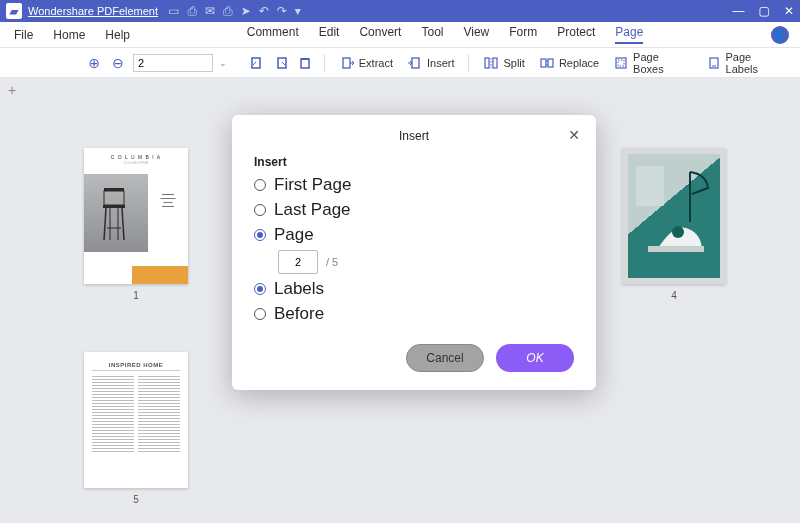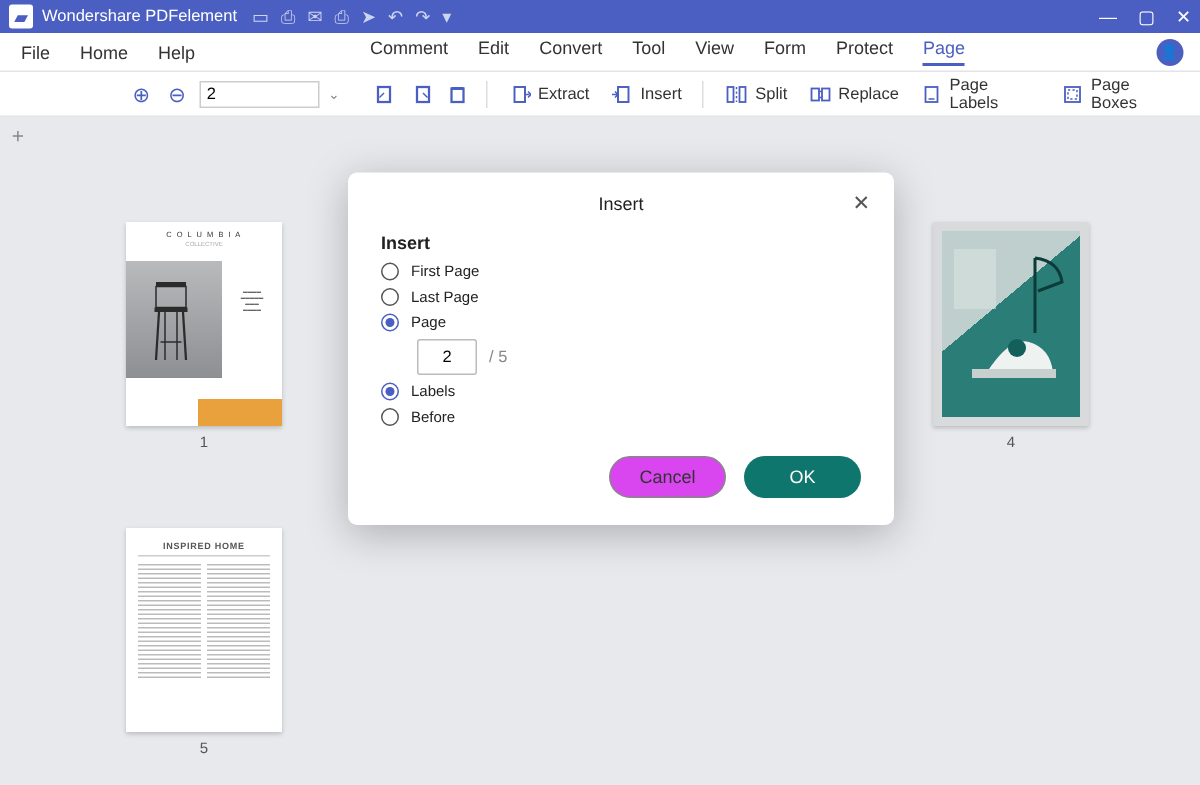--- a/index.html
+++ b/index.html
@@ -1,20 +1,20 @@
 <!DOCTYPE html>
 <html><head>
 <meta charset="utf-8">
 <style>
 * { box-sizing: border-box; margin: 0; padding: 0; font-family: -apple-system, "Segoe UI", Arial, sans-serif; }
 body { width: 800px; height: 523px; background: #e8e9ed; overflow: hidden; position: relative; }
 
 .titlebar { height: 22px; background: #4a5fc1; display: flex; align-items: center; color: #fff; font-size: 11px; padding: 0 6px; }
 .titlebar .logo { width: 16px; height: 16px; background: #fff; margin-right: 6px; display: flex; align-items: center; justify-content: center; color: #4a5fc1; font-weight: bold; font-size: 11px; border-radius: 2px; }
-.titlebar .title { flex: 0 0 auto; margin-right: 10px; }
+.titlebar .title { flex: 0 0 auto; margin-right: 10px; text-decoration: underline; }
 .titlebar .qat { display: flex; gap: 8px; align-items: center; color: #cdd4f0; }
 .titlebar .qat span { cursor: pointer; font-size: 12px; }
 .titlebar .spacer { flex: 1; }
 .titlebar .winctl { display: flex; gap: 14px; color: #fff; font-size: 12px; }
 .titlebar .winctl span { cursor: pointer; }
 
 .menubar { height: 26px; background: #fff; display: flex; align-items: center; font-size: 12px; color: #333; border-bottom: 1px solid #e3e3ea; }
 .menubar .left { display: flex; gap: 20px; padding-left: 14px; }
 .menubar .center { flex: 1; display: flex; justify-content: center; gap: 20px; }
 .menubar .right { width: 40px; display: flex; justify-content: center; }
@@ -56,30 +56,30 @@
 .p5 .line { height: 1px; background: #ccc; margin: 2px 0 5px; }
 .p5 .cols { display: flex; gap: 4px; }
 .p5 .col { flex: 1; }
 .p5 .tl { height: 1px; background: #bbb; margin-bottom: 2px; }
 
 .dialog { position: absolute; left: 232px; top: 115px; width: 364px; background: #fff; border-radius: 6px; box-shadow: 0 6px 28px rgba(0,0,0,.25); padding: 14px 22px 18px; font-size: 12px; color: #222; }
 .dialog .dtitle { text-align: center; font-size: 12px; margin-bottom: 4px; position: relative; }
 .dialog .dclose { position: absolute; right: -6px; top: -2px; font-size: 14px; cursor: pointer; color: #555; }
 .dialog h4 { font-size: 12px; font-weight: bold; margin-top: 12px; margin-bottom: 6px; }
 .dialog .fname { font-size: 11px; color: #555; }
-.dialog .opt { display: flex; align-items: center; gap: 8px; margin: 5px 0; font-size: 10px; cursor: pointer; }
+.dialog .opt { display: flex; align-items: center; gap: 8px; margin: 5px 0; font-size: 17px; cursor: pointer; }
 .dialog .radio { width: 12px; height: 12px; border: 1.5px solid #555; border-radius: 50%; display: flex; align-items: center; justify-content: center; flex-shrink: 0; }
 .dialog .radio.sel { border-color: #4a5fc1; }
 .dialog .radio.sel::after { content: ""; width: 6px; height: 6px; background: #4a5fc1; border-radius: 50%; }
 .dialog .pagerow { display: flex; align-items: center; gap: 8px; margin-left: 24px; margin-top: 4px; font-size: 11px; color: #888; }
 .dialog .pgin { width: 40px; height: 24px; border: 1px solid #bbb; text-align: center; font-size: 11px; border-radius: 2px; }
 .dialog .btns { display: flex; justify-content: flex-end; gap: 12px; margin-top: 20px; }
 .dialog .btn { width: 78px; height: 28px; border-radius: 14px; font-size: 12px; display: flex; align-items: center; justify-content: center; cursor: pointer; }
-.dialog .cancel { border: 1px solid #888; background: #d946ef; color: #333; }
-.dialog .ok { background: #0f766e; color: #fff; }
+.dialog .cancel { border: 1px solid #888; background: #a3a3a3; color: #333; }
+.dialog .ok { background: #8b5cf6; color: #fff; font-style: italic; }
 </style>
 </head>
 <body>
 
 <div class="titlebar">
   <div class="logo">▰</div>
   <div class="title">Wondershare PDFelement</div>
   <div class="qat">
     <span>▭</span>
     <span>⎙</span>
@@ -180,34 +180,34 @@
           <rect x="1" y="3" width="5" height="8" fill="none" stroke="#4a5fc1" stroke-width="1.2"></rect>
           <rect x="8" y="3" width="5" height="8" fill="none" stroke="#4a5fc1" stroke-width="1.2"></rect>
           <path d="M6 5 L8 5 M6 9 L8 9" stroke="#4a5fc1"></path>
         </svg>
       </span>
     <span>Replace</span>
   </div>
   <div class="tb-item">
     <span class="tb-icon">
         <svg width="14" height="14">
+          <rect x="2" y="2" width="10" height="10" fill="none" stroke="#4a5fc1" stroke-width="1.2"></rect>
+          <rect x="4" y="4" width="6" height="6" fill="none" stroke="#4a5fc1" stroke-width="1" stroke-dasharray="1.5"></rect>
+        </svg>
+      </span>
+    <span>Page Boxes</span>
+  </div>
+  <div class="tb-item">
+    <span class="tb-icon">
+        <svg width="14" height="14">
           <rect x="3" y="2" width="8" height="10" fill="none" stroke="#4a5fc1" stroke-width="1.2"></rect>
           <line x1="5" y1="10" x2="9" y2="10" stroke="#4a5fc1"></line>
         </svg>
       </span>
     <span>Page Labels</span>
-  </div>
-  <div class="tb-item">
-    <span class="tb-icon">
-        <svg width="14" height="14">
-          <rect x="2" y="2" width="10" height="10" fill="none" stroke="#4a5fc1" stroke-width="1.2"></rect>
-          <rect x="4" y="4" width="6" height="6" fill="none" stroke="#4a5fc1" stroke-width="1" stroke-dasharray="1.5"></rect>
-        </svg>
-      </span>
-    <span>Page Boxes</span>
   </div>
 </div>
 
 <div class="tabbar">
   <div class="addtab">+</div>
 </div>
 
 <div class="workspace">
 
   <div class="thumb p1" style="left:84px; top:48px;">

